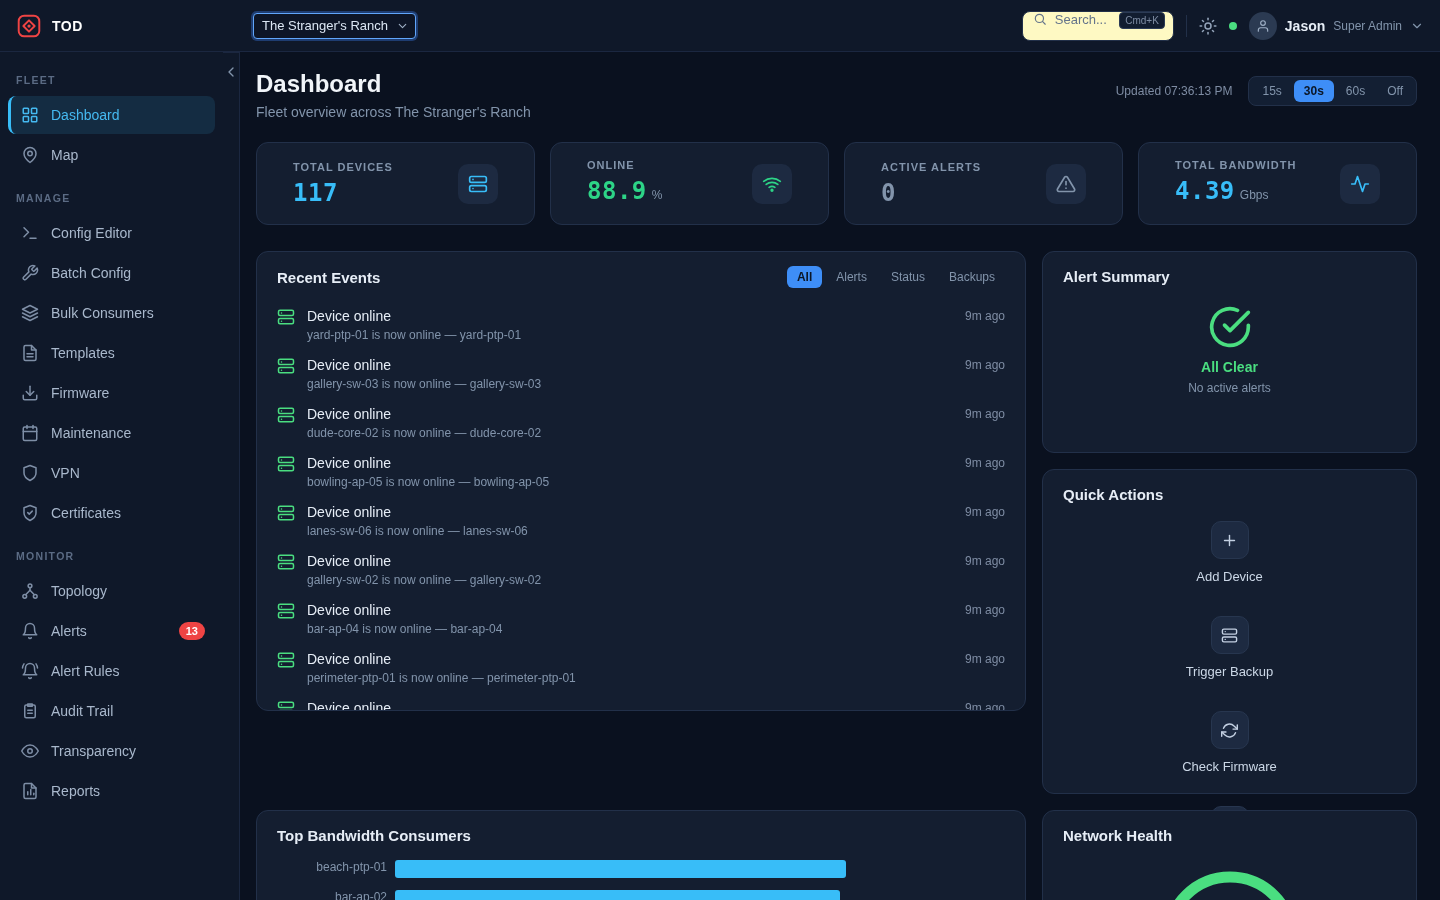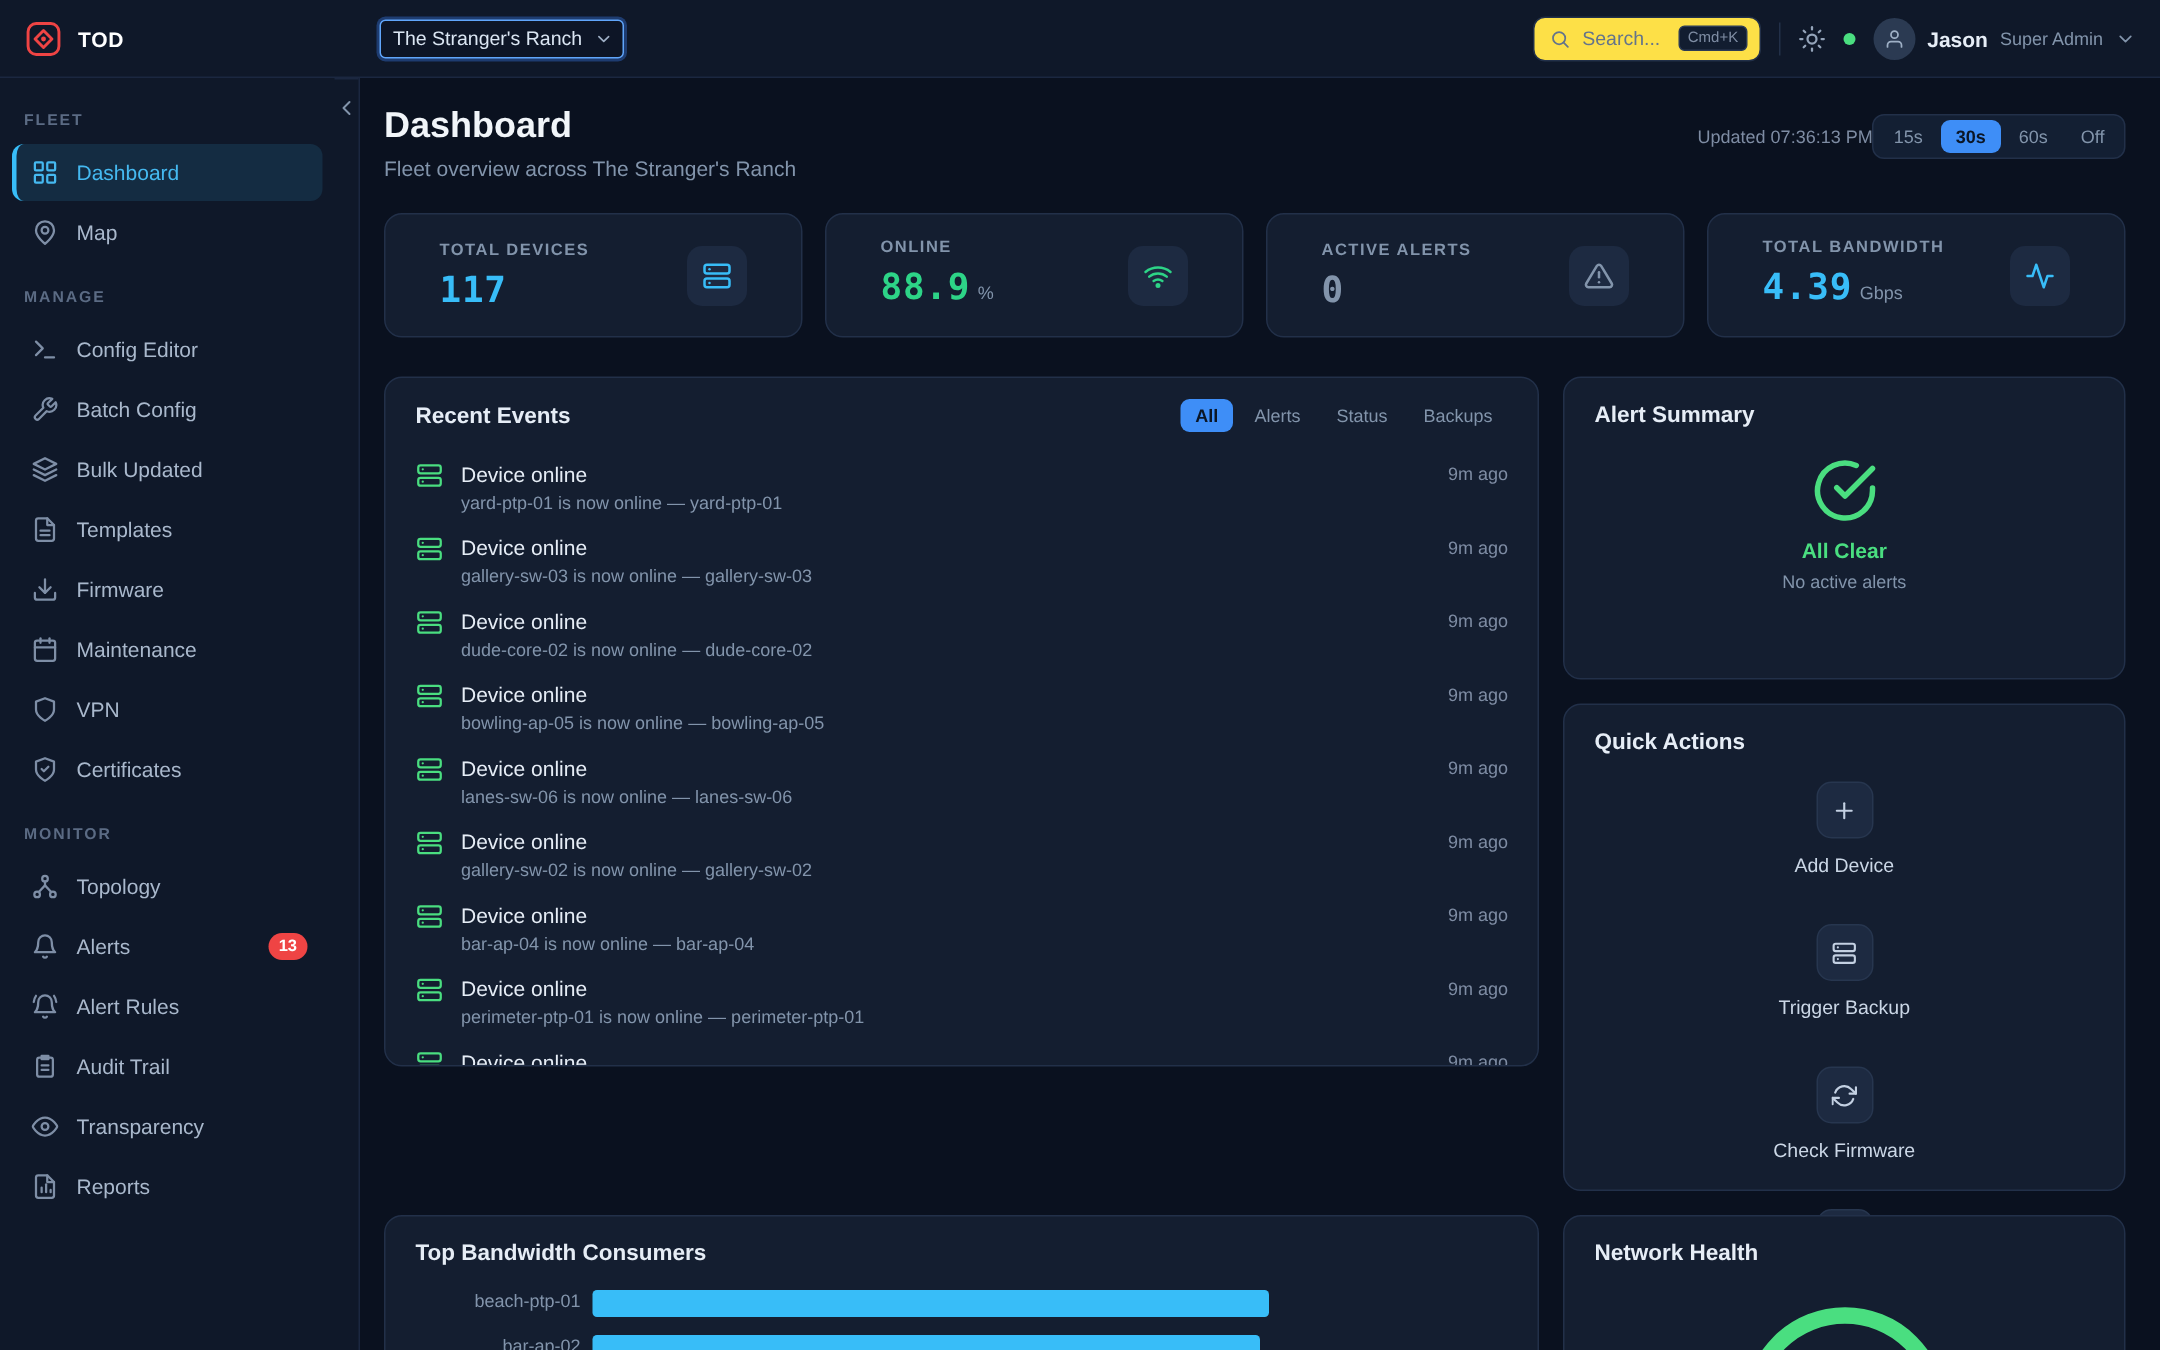--- a/index.html
+++ b/index.html
@@ -26,21 +26,21 @@
   
   .topbar{height:52px;background:var(--panel);border-bottom:1px solid var(--border-soft);display:flex;align-items:center;padding:0 16px}
   .brand{display:flex;align-items:center;gap:10px;width:224px;flex:none}
   .logo svg{width:26px;height:26px;display:block}
   .brand-name{font-weight:700;font-size:14px;letter-spacing:.5px;color:#ffffff}
   .site-select-wrap{position:relative;flex:none;margin-left:13px}
   select.site-select{appearance:none;-webkit-appearance:none;background:#0d1526;border:1px solid #60a5fa;box-shadow:0 0 0 2px rgba(59,130,246,.35);border-radius:4px;color:#dbe6f3;font:13px "Liberation Sans",sans-serif;padding:4px 26px 4px 8px;height:26px;cursor:pointer}
   .sel-icon{position:absolute;right:7px;top:50%;transform:translateY(-50%);pointer-events:none;color:#9fb0c6}
   .sel-icon svg{width:13px;height:13px}
   .tb-spacer{flex:1}
-  .search-box{display:flex;align-items:center;gap:8px;background:#fde047;border:1px solid var(--border);border-radius:8px;height:30px;padding:0 8px 0 10px;width:152px;color:#64748b;cursor:pointer}
+  .search-box{display:flex;align-items:flex-start;gap:8px;background:#fef9c3;border:1px solid var(--border);border-radius:8px;height:30px;padding:0 8px 0 10px;width:152px;color:#64748b;cursor:pointer}
   .search-box .ic svg{width:14px;height:14px}
   .search-ph{font-size:13px;flex:1}
   .search-kbd{font-size:10px;color:#7e8ca3;border:1px solid #2c3b55;border-radius:4px;padding:2px 5px;background:#121d30}
   .vdiv{width:1px;height:22px;background:var(--border);margin:0 12px}
   .icon-btn{color:#94a4ba;cursor:pointer}
   .icon-btn svg{width:18px;height:18px}
   .status-dot{width:8px;height:8px;border-radius:50%;background:var(--green);margin:0 12px 0 12px}
   .user{display:flex;align-items:center;gap:8px;cursor:pointer}
   .avatar{width:28px;height:28px;border-radius:50%;background:#2b3a52;display:flex;align-items:center;justify-content:center;color:#9fb0c6}
   .avatar svg{width:14px;height:14px}
@@ -60,21 +60,21 @@
   .nav-item.active .ic{color:#45b9f0}
   .badge{margin-left:auto;background:var(--red);color:#fff;font-size:11px;font-weight:700;border-radius:999px;padding:2px 7px;line-height:14px}
   .sidebar-foot{border-top:1px solid var(--border-soft);height:38px;display:flex;align-items:center;justify-content:center;color:var(--text-sec);cursor:pointer}
   .sidebar-foot svg{width:16px;height:16px}
 
   
   .main{flex:1;padding:18px 23px 0 16px;overflow:hidden}
   .page-head{display:flex;align-items:flex-start;justify-content:space-between;margin-bottom:22px}
   h1{margin:0;font-size:24px;font-weight:700;color:#f1f5f9}
   .page-sub{margin:6px 0 0;font-size:14px;color:var(--text-sec)}
-  .head-right{display:flex;align-items:center;gap:0;margin-top:6px}
+  .head-right{display:flex;align-items:center;gap:16px;margin-top:6px}
   .updated{font-size:12px;color:#7e8ca3}
   .segmented{display:flex;background:#131f33;border:1px solid var(--border);border-radius:8px;padding:3px;gap:2px}
   .seg-btn{font-size:12px;color:var(--text-sec);padding:4px 10px;border-radius:6px;cursor:pointer}
   .seg-btn.active{background:var(--blue);color:#0b1626;font-weight:700}
 
   .stats{display:grid;grid-template-columns:repeat(4,1fr);gap:15px;margin-bottom:26px}
   .stat-card{background:var(--card);border:1px solid var(--border);border-radius:12px;padding:14px 36px;display:flex;align-items:center;justify-content:space-between;height:83px}
   .stat-label{font-size:11px;font-weight:700;letter-spacing:1px;color:var(--text-sec);margin-bottom:7px}
   .stat-value{font-family:"DejaVu Sans Mono",monospace;font-size:24px;font-weight:700;letter-spacing:.5px;line-height:26px}
   .stat-unit{font-size:12px;color:var(--text-sec);font-weight:400;margin-left:5px;letter-spacing:0;font-family:"Liberation Sans",sans-serif}
@@ -237,21 +237,21 @@
           <span>Batch Config</span>
         </div>
         <div class="nav-item">
           <span class="ic">
             <svg viewBox="0 0 24 24" fill="none" stroke="currentColor" stroke-width="2" stroke-linecap="round" stroke-linejoin="round">
               <polygon points="12 2 2 7 12 12 22 7 12 2"></polygon>
               <polyline points="2 17 12 22 22 17"></polyline>
               <polyline points="2 12 12 17 22 12"></polyline>
             </svg>
           </span>
-          <span>Bulk Updated</span>
+          <span>Bulk Consumers</span>
         </div>
         <div class="nav-item">
           <span class="ic">
             <svg viewBox="0 0 24 24" fill="none" stroke="currentColor" stroke-width="2" stroke-linecap="round" stroke-linejoin="round">
               <path d="M14 2H6a2 2 0 0 0-2 2v16a2 2 0 0 0 2 2h12a2 2 0 0 0 2-2V8z"></path>
               <polyline points="14 2 14 8 20 8"></polyline>
               <line x1="16" y1="13" x2="8" y2="13"></line>
               <line x1="16" y1="17" x2="8" y2="17"></line>
             </svg>
           </span>

